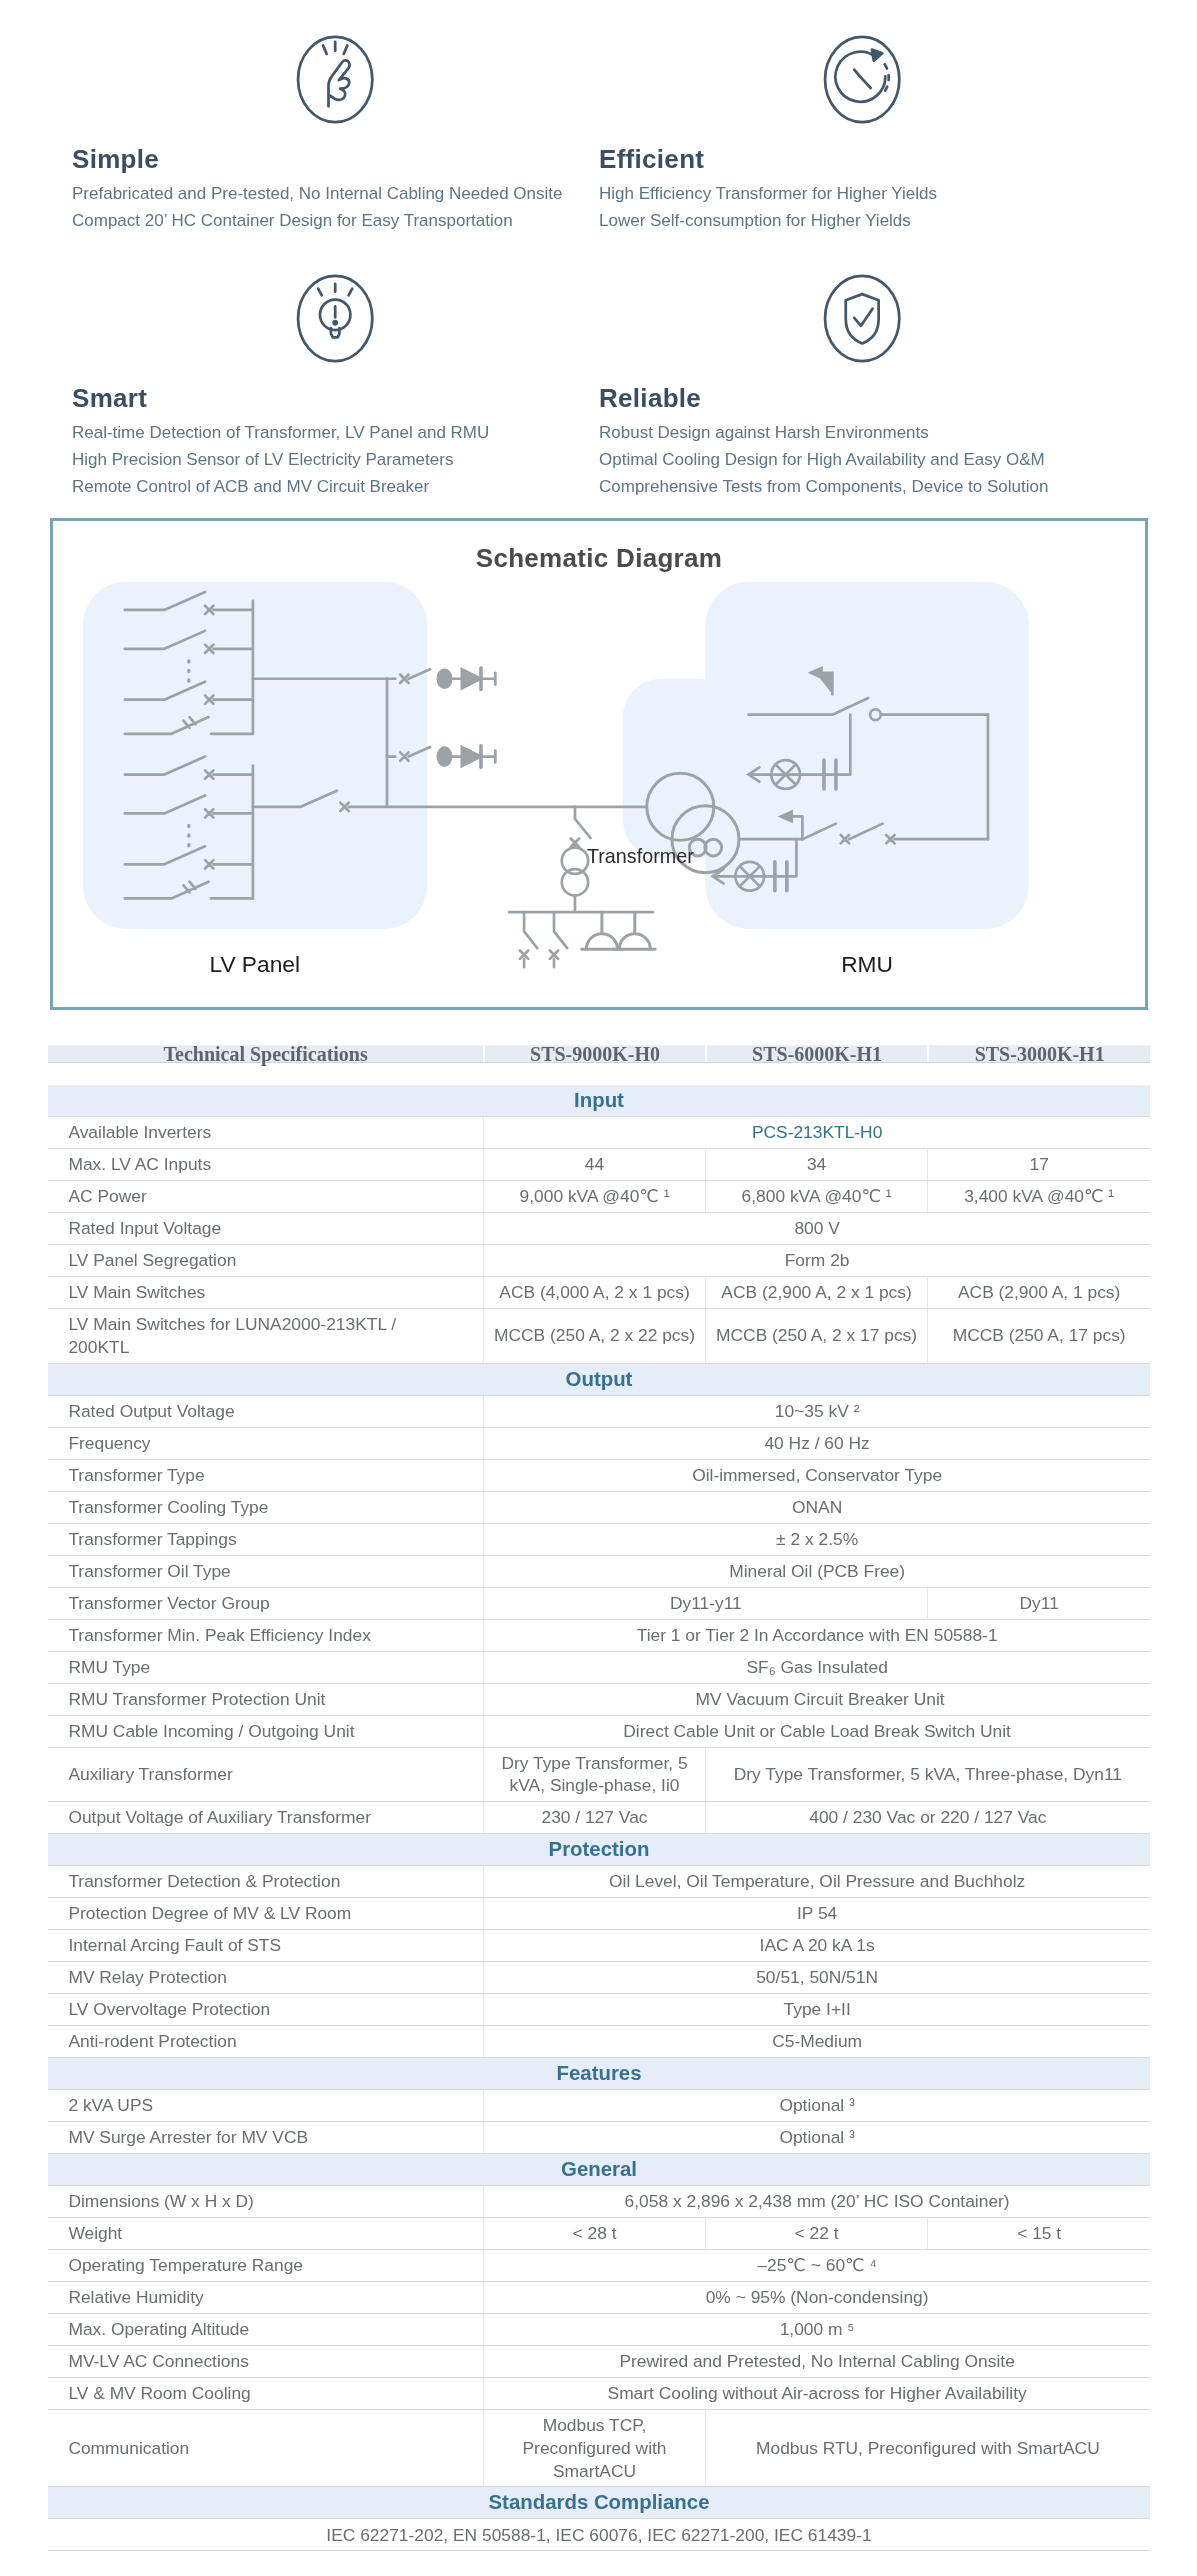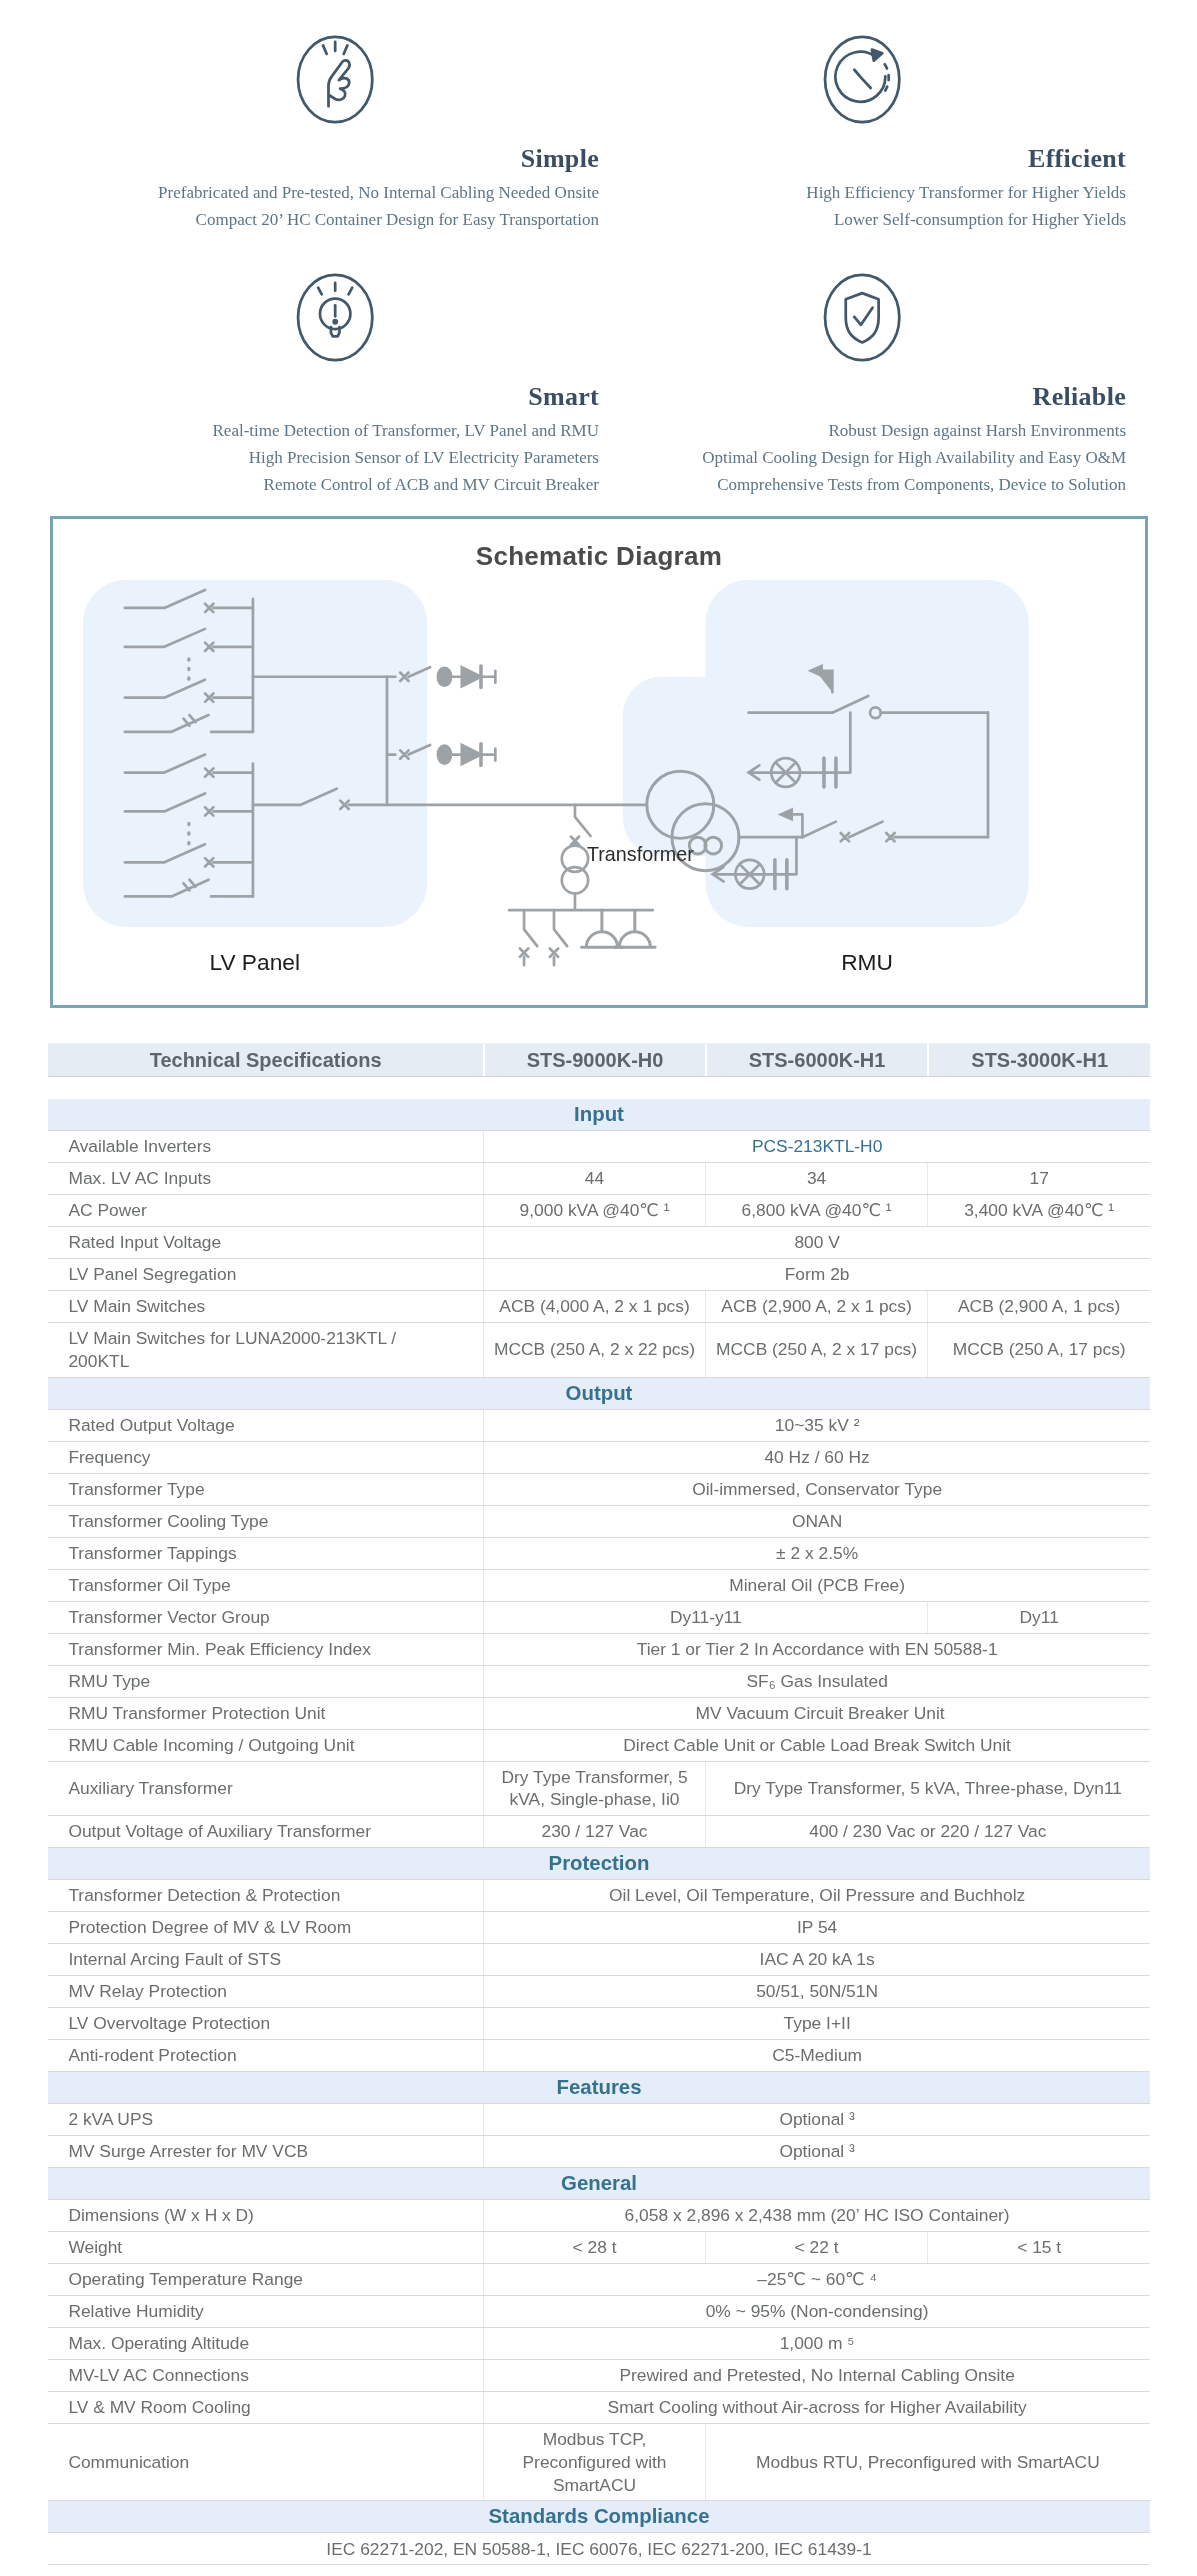--- a/index.html
+++ b/index.html
@@ -27,21 +27,21 @@
     font-family:"Liberation Sans","DejaVu Sans",sans-serif;
     color:var(--ink);
   }
   
   .features{
     display:grid;
     grid-template-columns:1fr 1fr;
     padding:15.6px 72px 0 72px;
     row-gap:20.4px;
   }
-  .feature{ text-align:right; padding-top:15.6px;font-family:Liberation Serif, serif;}
+  .feature{ text-align:left; padding-top:15.6px;}
   .feature .icon-wrap{height:97px;display:flex;align-items:center;justify-content:center;}
   .feature .icon-wrap svg{height:95px;}
   .feature-title{
     margin-top:15.6px;
     font-size:26px;font-weight:700;color:var(--feature-title);
     letter-spacing:0.3px;
   }
   .feature-lines{
     margin-top:5px;
     font-size:17px;line-height:1.6;color:var(--feature-text);
@@ -59,23 +59,23 @@
   }
   .schematic-svg{display:block;margin:3.6px auto 0 auto;width:1091px;height:419px;}
   
   .spec-table{margin:35px 48px 0 48px;}
   .spec-grid-row{
     display:grid;
     grid-template-columns:39.5% 20.1% 20.2% 20.2%;
   }
   .spec-head .h-cell{
     background:var(--header-bg);
-    height:32px;
+    height:16px;
     display:flex;align-items:center;justify-content:center;
-    font-size:20px;font-weight:700;color:var(--header-ink);
+    font-size:20px;font-weight:700;color:var(--header-ink);font-family:Liberation Serif, serif;
   }
   .spec-head .h-cell + .h-cell{border-left:2.4px solid #ffffff;}
   .spec-head{margin-bottom:21.6px;border-top:1.2px solid #eef1f5;border-bottom:1.2px solid #cfd4d9;}
   .section-band{
     background:var(--section-bg);
     height:32px;
     display:flex;align-items:center;justify-content:center;
     font-size:20.4px;font-weight:600;color:var(--accent);
     border-bottom:1.2px solid var(--row-line);
   }

